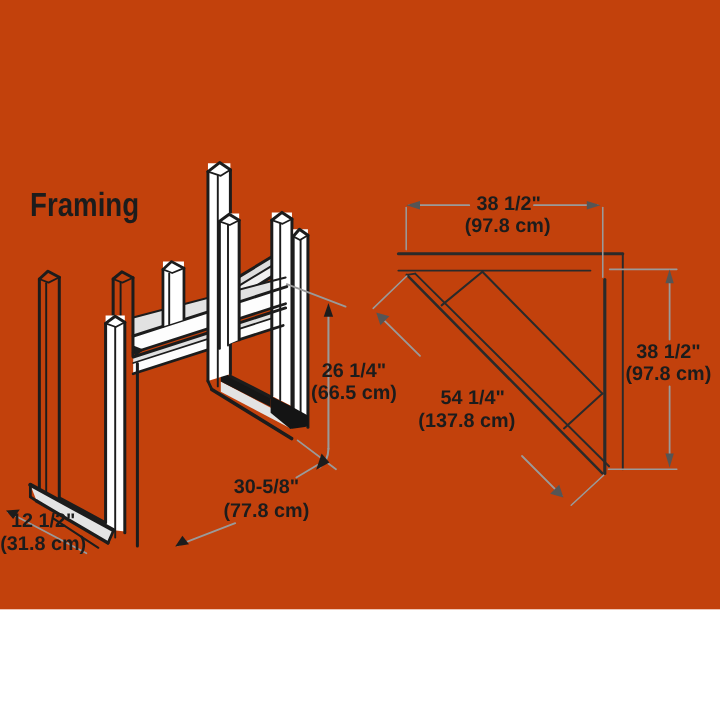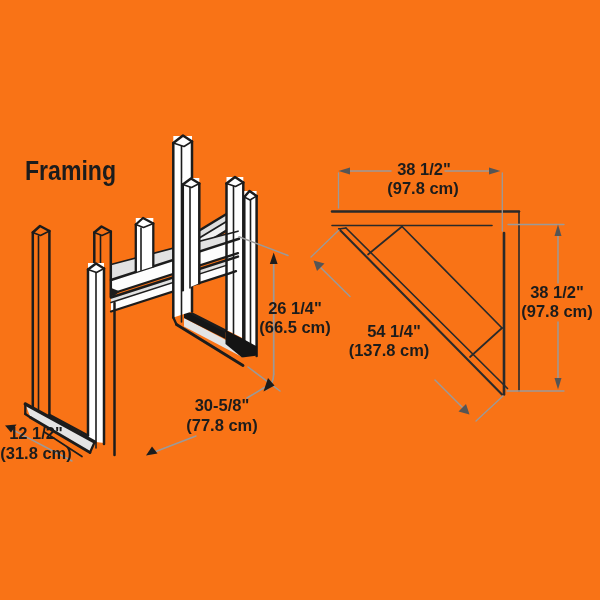--- a/index.html
+++ b/index.html
@@ -1,16 +1,16 @@
 <!DOCTYPE html>
 <html><head>
 <meta charset="utf-8">
 <style>
   html,body{margin:0;padding:0;background:#ffffff;}
-  #page{width:600px;height:600px;position:relative;background:#f97316;}
+  #page{width:600px;height:508px;position:relative;background:#c2410c;}
   svg{position:absolute;top:0;left:0;}
   .lbl{font-family:"Liberation Sans",sans-serif;font-weight:bold;fill:#1c1c1c;}
 </style>
 </head>
 <body>
 <div id="page">
 <svg width="600" height="600" viewBox="0 0 600 600">
 
   <g stroke-linecap="round" stroke-linejoin="round" fill="none">
 

